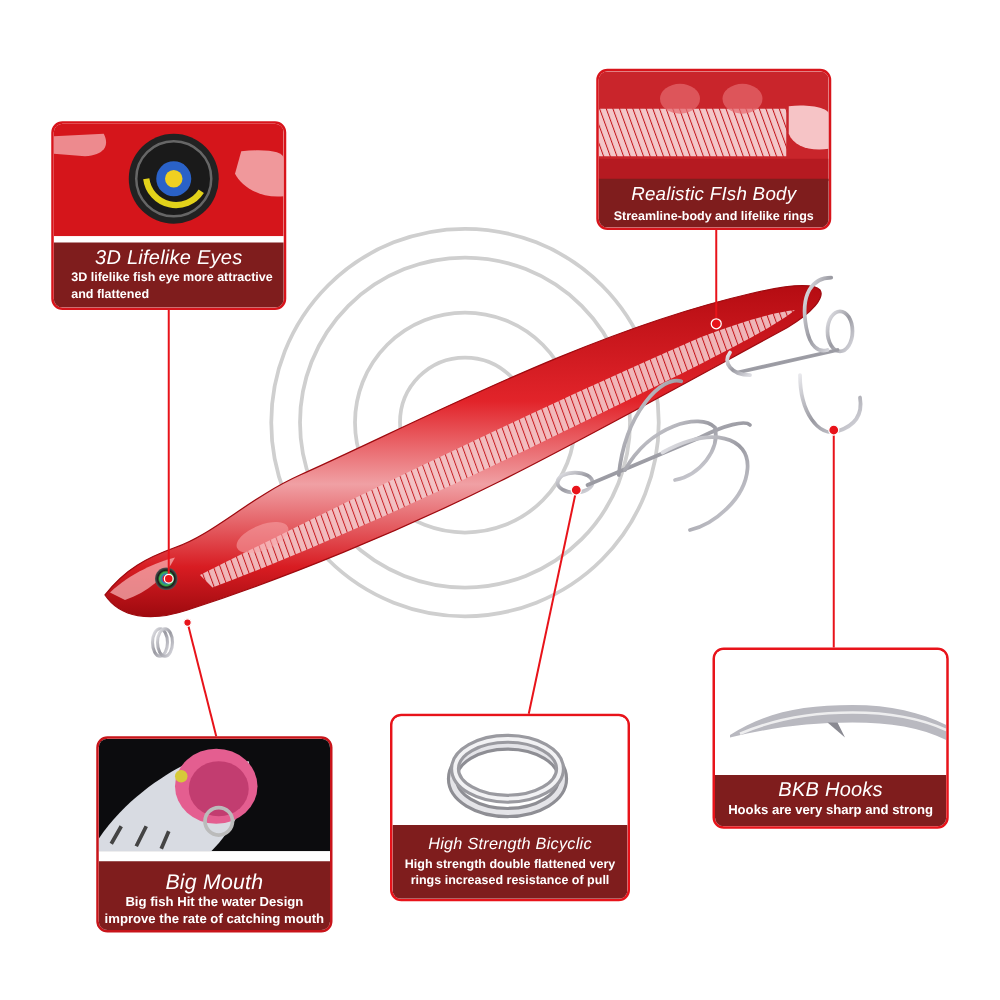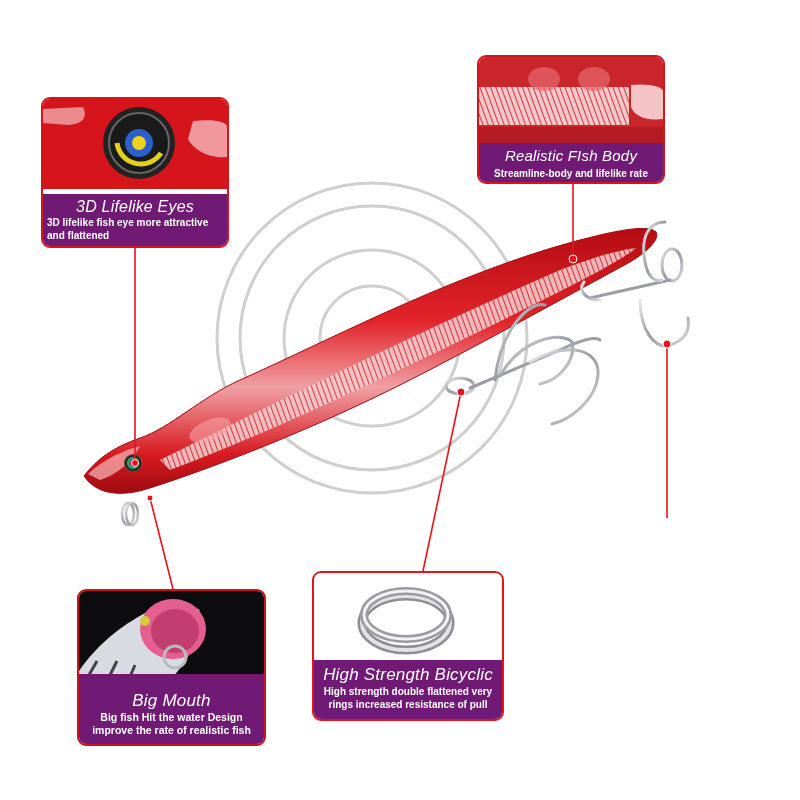--- a/index.html
+++ b/index.html
@@ -5,26 +5,26 @@
   html, body { margin: 0; padding: 0; background: #ffffff; }
   body { width: 800px; height: 800px; position: relative; overflow: hidden; font-family: "Liberation Sans", sans-serif; }
   .stage { position: absolute; left: 0; top: 0; width: 800px; height: 800px; }
   .bg-svg { position: absolute; left: 0; top: 0; }
   .callout {
     position: absolute; border-radius: 9px; overflow: hidden; box-sizing: border-box;
     background: #ffffff; border: 2px solid #e8131a;
   }
   .callout .photo { position: absolute; left: 0; top: 0; right: 0; }
   .callout .band {
-    position: absolute; left: 0; right: 0; bottom: 0; background: #701a75; color: #ffffff;
+    position: absolute; left: 0; right: 0; bottom: 0; background: #7f1d1d; color: #ffffff;
     text-align: center; box-sizing: border-box; margin-top: 12px;
   }
   .title { font-style: italic; font-weight: normal; font-size: 16px; line-height: 19px; display: block; letter-spacing: 0.2px; }
   .desc { font-weight: bold; font-size: 10px; line-height: 13px; display: block; }
-  .left-align .desc { text-align: left; padding-left: 4px; }
+  .left-align .desc { text-align: left; padding-left: 14px; }
 </style>
 </head>
 <body>
 
 <div class="stage">
 
   <svg class="bg-svg" width="800" height="800" viewBox="0 0 800 800">
     <defs>
       <linearGradient id="bodyGrad" x1="0" y1="0" x2="0" y2="1">
         <stop offset="0" stop-color="#b50c12"></stop>
@@ -127,50 +127,62 @@
     <svg class="photo" width="184" height="88" viewBox="0 0 184 88">
       <rect width="184" height="88" fill="#c9252b"></rect>
       <rect x="0" y="30" width="150" height="38" fill="url(#scales)"></rect>
       <ellipse cx="65" cy="22" rx="16" ry="12" fill="#e56a6f" opacity="0.7"></ellipse>
       <ellipse cx="115" cy="22" rx="16" ry="12" fill="#e56a6f" opacity="0.7"></ellipse>
       <path d="M152,28 C170,26 184,30 184,34 L184,62 C168,64 156,60 152,50 Z" fill="#f6c4c6"></path>
       <rect x="0" y="70" width="184" height="18" fill="#a8141a" opacity="0.6"></rect>
     </svg>
     <div class="band" style="height:39px; padding-top:3px;">
       <span class="title" style="font-size:15px;">Realistic FIsh Body</span>
-      <span class="desc" style="margin-top:2px;">Streamline-body and lifelike rate</span>
+      <span class="desc" style="margin-top:2px;">Streamline-body and lifelike rings</span>
     </div>
   </div>
 
   <div class="callout" style="left:77px; top:589px; width:189px; height:157px; border-color:#c8141a;">
     <svg class="photo" width="185" height="90" viewBox="0 0 185 90">
       <rect width="185" height="90" fill="#0c0c0e"></rect>
       <path d="M0,80 C20,50 50,30 70,20 L120,18 C125,40 110,70 90,90 L0,90 Z" fill="#d8dbe2"></path>
       <path d="M10,84 L18,70 M30,86 L38,70 M50,88 L56,74" stroke="#444" stroke-width="3"></path>
       <ellipse cx="94" cy="38" rx="33" ry="30" fill="#e45e90"></ellipse>
       <ellipse cx="96" cy="40" rx="24" ry="22" fill="#c23d70"></ellipse>
       <circle cx="96" cy="66" r="11" fill="none" stroke="#bbbbbb" stroke-width="3"></circle>
       <circle cx="66" cy="30" r="5" fill="#d6c93a"></circle>
     </svg>
-    <div class="band" style="height:70px; padding-top:16px;">
+    <div class="band" style="height:55px; padding-top:6px;">
       <span class="title" style="font-size:17px; line-height:21px;">Big Mouth</span>
       <span class="desc" style="font-size:10.5px;">Big fish Hit the water Design</span>
-      <span class="desc" style="font-size:10.5px;">improve the rate of realistic fish</span>
+      <span class="desc" style="font-size:10.5px;">improve the rate of catching mouth</span>
     </div>
   </div>
 
   <div class="callout" style="left:312px; top:571px; width:192px; height:150px;">
     <svg class="photo" width="188" height="88" viewBox="0 0 188 88">
       <rect width="188" height="88" fill="#ffffff"></rect>
       <ellipse cx="92" cy="50" rx="44" ry="27" fill="none" stroke="#8e8e94" stroke-width="9"></ellipse>
       <ellipse cx="92" cy="50" rx="44" ry="27" fill="none" stroke="#e4e4e8" stroke-width="4"></ellipse>
       <ellipse cx="92" cy="42" rx="42" ry="24" fill="none" stroke="#9a9aa0" stroke-width="8"></ellipse>
       <ellipse cx="92" cy="42" rx="42" ry="24" fill="none" stroke="#f2f2f4" stroke-width="3"></ellipse>
     </svg>
     <div class="band" style="height:59px; padding-top:4px;">
-      <span class="title" style="font-size:17px; line-height:21px;">High Strength Bicyclic</span>
+      <span class="title" style="font-size:13px; line-height:21px;">High Strength Bicyclic</span>
       <span class="desc">High strength double flattened very</span>
       <span class="desc">rings increased resistance of pull</span>
     </div>
   </div>
 
+  <div class="callout" style="left:570px; top:518px; width:189px; height:145px;">
+    <svg class="photo" width="185" height="100" viewBox="0 0 185 100">
+      <rect width="185" height="100" fill="#ffffff"></rect>
+      <path d="M12,68 C40,50 70,44 110,44 C140,44 165,50 185,60 L185,72 C165,62 140,58 110,58 C75,58 45,62 12,70 Z" fill="#b9b9c0"></path>
+      <path d="M20,67 C50,54 80,50 110,50 C140,50 165,55 185,64" fill="none" stroke="#eeeeef" stroke-width="2"></path>
+      <path d="M90,58 L104,70 L98,58 Z" fill="#8a8a92"></path>
+    </svg>
+    <div class="band" style="height:41px; padding-top:3px;">
+      <span class="title" style="font-size:16px;">BKB Hooks</span>
+      <span class="desc" style="font-size:10.5px;">Hooks are very sharp and strong</span>
+    </div>
+  </div>
 
 </div>
 
 </body></html>

